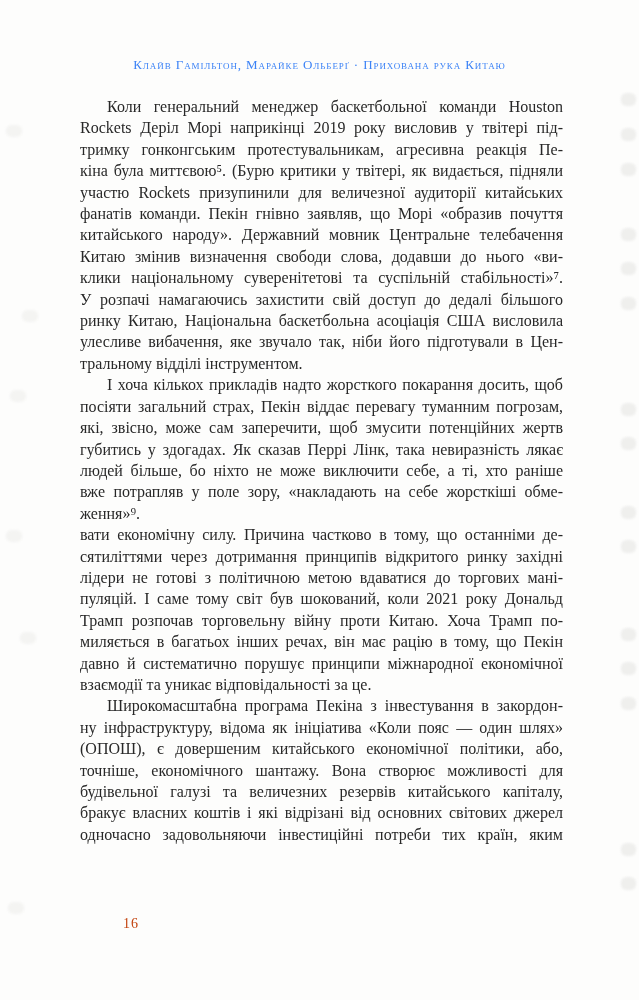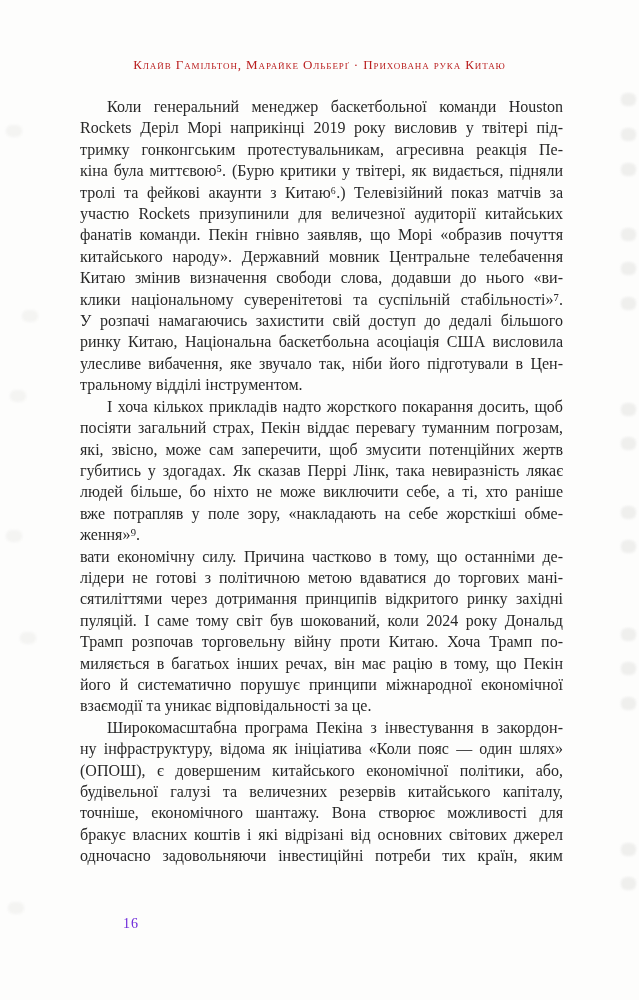--- a/index.html
+++ b/index.html
@@ -17,21 +17,21 @@
   }
   .running-header {
     position: absolute;
     top: 57px;
     left: 0;
     width: 639px;
     text-align: center;
     font-variant: small-caps;
     font-size: 13px;
     letter-spacing: 0.9px;
-    color: #b91c1c;
+    color: #3b82f6;
   }
   .body-text {
     position: absolute;
     top: 96px;
     left: 80px;
     width: 483px;
   }
   .para { margin: 0; padding: 0; }
   .line {
     font-size: 16px;
@@ -42,21 +42,21 @@
     color: #282828;
   }
   .line.first { text-indent: 27px; }
   .line.lastline { text-align-last: left; }
   .page-number {
     position: absolute;
     top: 916px;
     left: 123px;
     font-size: 14px;
     letter-spacing: 1px;
-    color: #6d28d9;
+    color: #c2410c;
   }
   .smudge {
     position: absolute;
     border-radius: 40%;
     filter: blur(1.2px);
     pointer-events: none;
   }
   .smudge.right { background: #efefed; }
   .smudge.left  { background: #f4f4f2; }
 </style>
@@ -66,21 +66,20 @@
 <div class="book-page">
 
   <div class="running-header">Клайв Гамільтон, Марайке Ольберґ · Прихована рука Китаю</div>
 
   <div class="body-text">
       <div class="para">
         <div class="line first">Коли генеральний менеджер баскетбольної команди Houston</div>
         <div class="line">Rockets Деріл Морі наприкінці 2019 року висловив у твітері під-</div>
         <div class="line">тримку гонконгським протестувальникам, агресивна реакція Пе-</div>
         <div class="line">кіна була миттєвою⁵. (Бурю критики у твітері, як видається, підняли</div>
-        <div class="line">тролі та фейкові акаунти з Китаю⁶.) Телевізійний показ матчів за</div>
         <div class="line">участю Rockets призупинили для величезної аудиторії китайських</div>
         <div class="line">фанатів команди. Пекін гнівно заявляв, що Морі «образив почуття</div>
         <div class="line">китайського народу». Державний мовник Центральне телебачення</div>
         <div class="line">Китаю змінив визначення свободи слова, додавши до нього «ви-</div>
         <div class="line">клики національному суверенітетові та суспільній стабільності»⁷.</div>
         <div class="line">У розпачі намагаючись захистити свій доступ до дедалі більшого</div>
         <div class="line">ринку Китаю, Національна баскетбольна асоціація США висловила</div>
         <div class="line">улесливе вибачення, яке звучало так, ніби його підготували в Цен-</div>
         <div class="line lastline">тральному відділі інструментом.</div>
       </div>
@@ -88,34 +87,34 @@
         <div class="line first">І хоча кількох прикладів надто жорсткого покарання досить, щоб</div>
         <div class="line">посіяти загальний страх, Пекін віддає перевагу туманним погрозам,</div>
         <div class="line">які, звісно, може сам заперечити, щоб змусити потенційних жертв</div>
         <div class="line">губитись у здогадах. Як сказав Перрі Лінк, така невиразність лякає</div>
         <div class="line">людей більше, бо ніхто не може виключити себе, а ті, хто раніше</div>
         <div class="line">вже потрапляв у поле зору, «накладають на себе жорсткіші обме-</div>
         <div class="line lastline">ження»⁹.</div>
       </div>
       <div class="para">
         <div class="line">вати економічну силу. Причина частково в тому, що останніми де-</div>
+        <div class="line">сятиліттями через дотримання принципів відкритого ринку західні</div>
         <div class="line">лідери не готові з політичною метою вдаватися до торгових мані-</div>
-        <div class="line">сятиліттями через дотримання принципів відкритого ринку західні</div>
-        <div class="line">пуляцій. І саме тому світ був шокований, коли 2024 року Дональд</div>
+        <div class="line">пуляцій. І саме тому світ був шокований, коли 2021 року Дональд</div>
         <div class="line">Трамп розпочав торговельну війну проти Китаю. Хоча Трамп по-</div>
         <div class="line">миляється в багатьох інших речах, він має рацію в тому, що Пекін</div>
-        <div class="line">його й систематично порушує принципи міжнародної економічної</div>
+        <div class="line">давно й систематично порушує принципи міжнародної економічної</div>
         <div class="line lastline">взаємодії та уникає відповідальності за це.</div>
       </div>
       <div class="para">
         <div class="line first">Широкомасштабна програма Пекіна з інвестування в закордон-</div>
         <div class="line">ну інфраструктуру, відома як ініціатива «Коли пояс — один шлях»</div>
         <div class="line">(ОПОШ), є довершеним китайського економічної політики, або,</div>
+        <div class="line">точніше, економічного шантажу. Вона створює можливості для</div>
         <div class="line">будівельної галузі та величезних резервів китайського капіталу,</div>
-        <div class="line">точніше, економічного шантажу. Вона створює можливості для</div>
         <div class="line">бракує власних коштів і які відрізані від основних світових джерел</div>
         <div class="line">одночасно задовольняючи інвестиційні потреби тих країн, яким</div>
       </div>
     </div>
 
   <div class="page-number">16</div>
 
   <div id="smudges">
       <div class="smudge right" style="left: 621px; top: 93px; width: 15px; height: 13px;"></div>
       <div class="smudge right" style="left: 621px; top: 128px; width: 15px; height: 13px;"></div>

